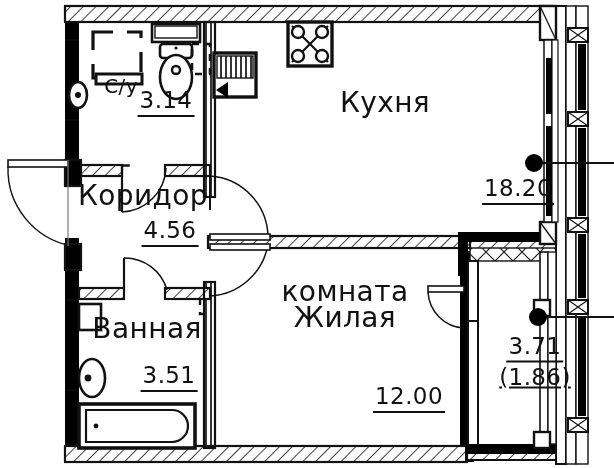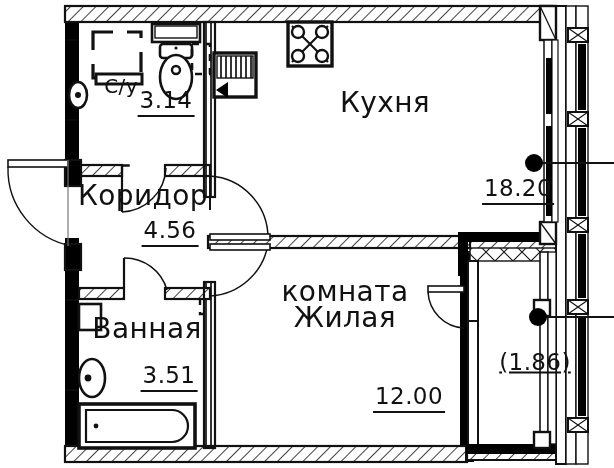--- a/index.html
+++ b/index.html
@@ -338,17 +338,18 @@
 
     <div class="room-label stacked" style="left:345px; top:305px; transform:translate(-50%,-50%);">
       <div class="room-name">комната</div>
       <div class="room-name">Жилая</div>
     </div>
     <div class="room-label" style="left:409px; top:398px; transform:translate(-50%,-50%);text-decoration:underline;">
       <div class="room-area">12.00</div>
     </div>
 
     <div class="room-label stacked" style="left:535px; top:362px; transform:translate(-50%,-50%);">
+      <div class="room-area">3.71</div>
       <div class="room-area sub">(1.86)</div>
     </div>
 
   </div>
 </div>
 
 </body></html>

